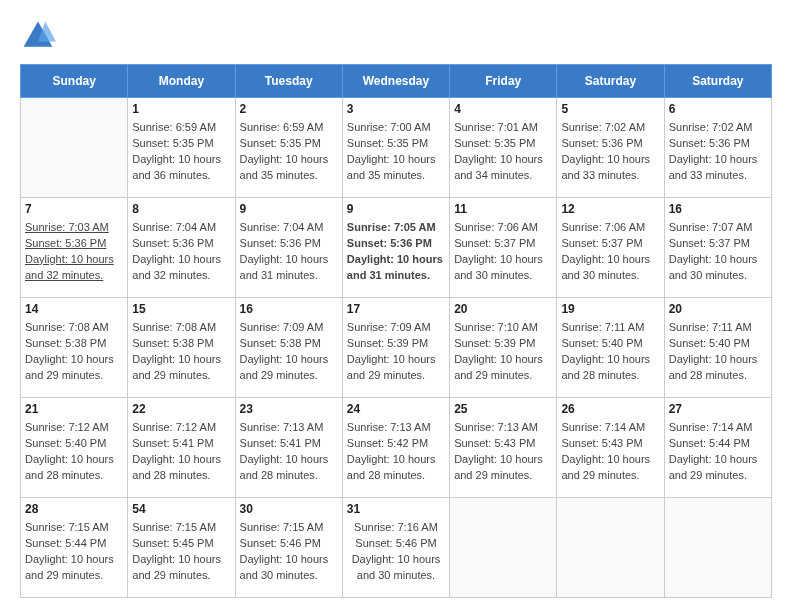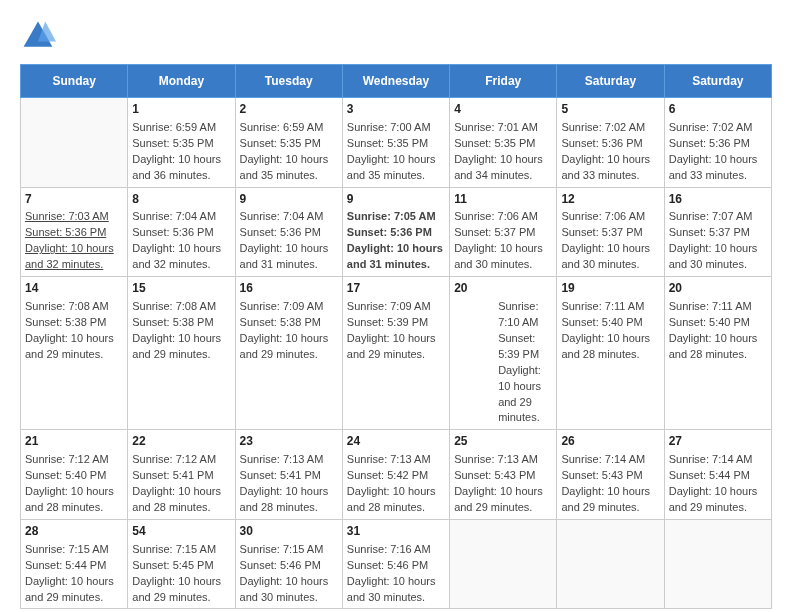--- a/index.html
+++ b/index.html
@@ -256,21 +256,21 @@
           </td>
           <td>
             <span class="day-num">17</span>
             <div class="day-info" style="white-space: pre-line;">Sunrise: 7:09 AM
 Sunset: 5:39 PM
 Daylight: 10 hours
 and 29 minutes.</div>
           </td>
           <td>
             <span class="day-num">20</span>
-            <div class="day-info" style="white-space: pre-line; margin-left: 44px;">Sunrise: 7:10 AM
+            <div class="day-info" style="white-space: pre-line;">Sunrise: 7:10 AM
 Sunset: 5:39 PM
 Daylight: 10 hours
 and 29 minutes.</div>
           </td>
           <td>
             <span class="day-num">19</span>
             <div class="day-info" style="white-space: pre-line;">Sunrise: 7:11 AM
 Sunset: 5:40 PM
 Daylight: 10 hours
 and 28 minutes.</div>
@@ -351,21 +351,21 @@
           </td>
           <td>
             <span class="day-num">30</span>
             <div class="day-info" style="white-space: pre-line;">Sunrise: 7:15 AM
 Sunset: 5:46 PM
 Daylight: 10 hours
 and 30 minutes.</div>
           </td>
           <td>
             <span class="day-num">31</span>
-            <div class="day-info" style="white-space: pre-line;">Sunrise: 7:16 AM
+            <div class="day-info" style="white-space: pre-line; text-align: center;">Sunrise: 7:16 AM
 Sunset: 5:46 PM
 Daylight: 10 hours
 and 30 minutes.</div>
           </td>
           <td class="empty"></td>
           <td class="empty"></td>
           <td class="empty"></td>
         </tr>
       </tbody>
   </table>

